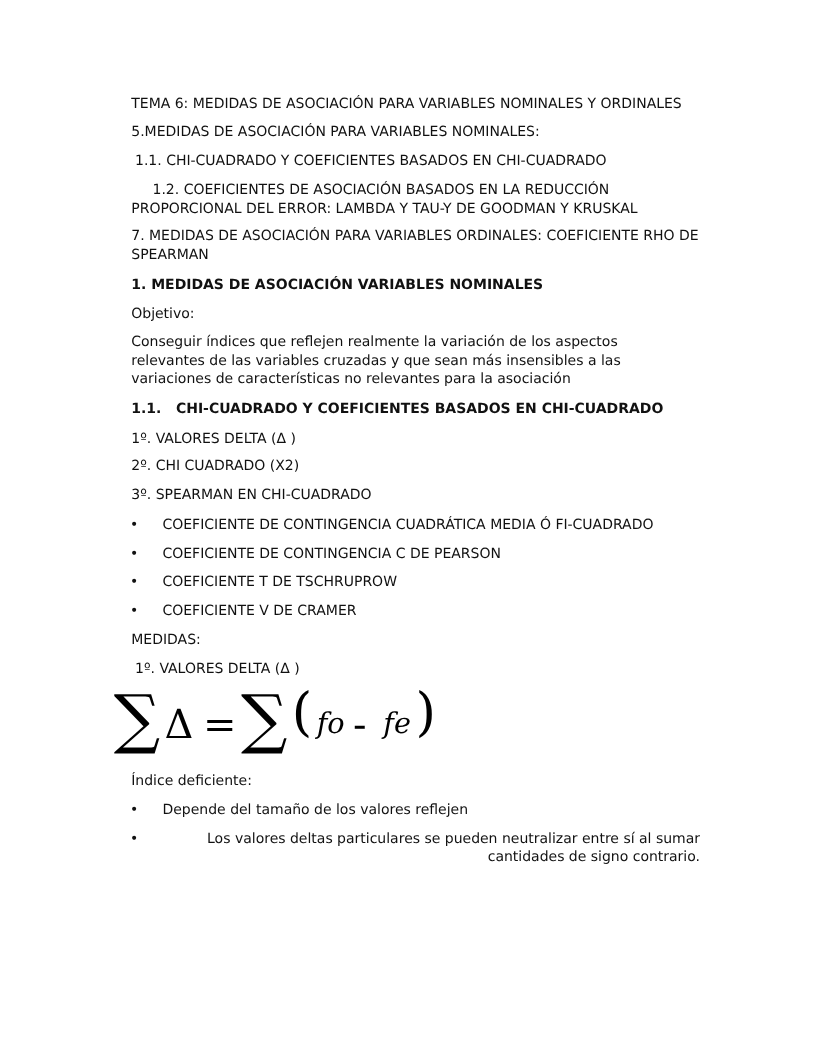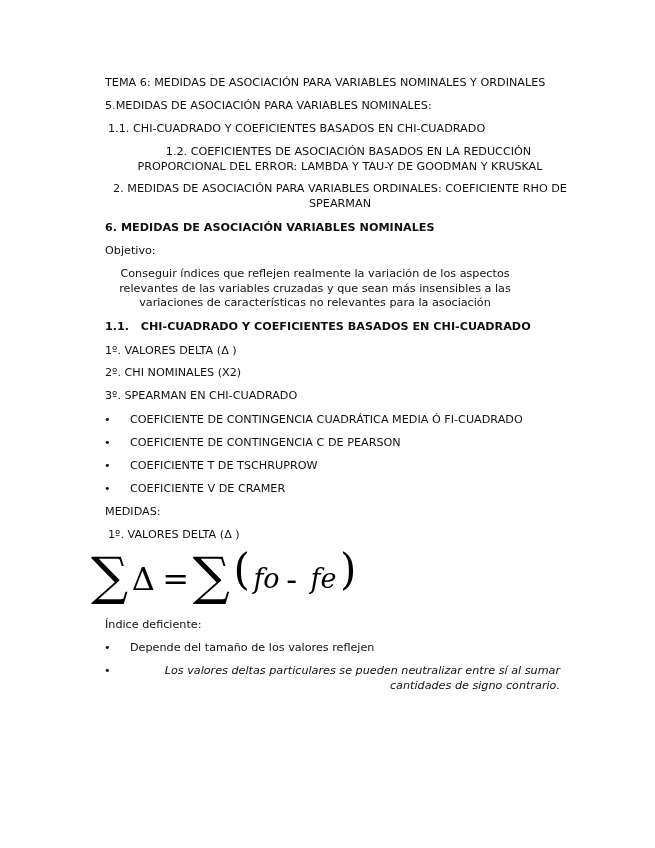--- a/index.html
+++ b/index.html
@@ -1,54 +1,54 @@
 <!DOCTYPE html>
 <html><head>
 <meta charset="utf-8">
 <style>
   html, body { margin: 0; padding: 0; background: #ffffff; }
   body { width: 655px; height: 848px; position: relative; overflow: hidden;
          font-family: "DejaVu Sans", sans-serif; color: #111; font-size: 11.2px; }
   .page { position: absolute; left: 91px; top: 0; width: 480px; }
   .p { position: absolute; left: 14px; white-space: nowrap; line-height: 14.5px; }
-  .wrap { white-space: normal; width: 470px; text-align: center; }
+  .wrap { white-space: normal; width: 470px; }
   .bold { font-weight: bold; }
   .ind1 { left: 17px; }
   .bul { left: 13px; }
   .bul .dot { position: absolute; left: 0; top: 0; }
   .bul .txt { position: absolute; left: 26px; top: 0; white-space: nowrap; text-align: right; }
-  .bul .txt.wrapped { white-space: normal; width: 430px; font-style: italic; }
+  .bul .txt.wrapped { white-space: normal; width: 430px; }
   .formula { position: absolute; left: 0; top: 548px; height: 56px;
              font-family: "DejaVu Serif", serif; color: #000; white-space: nowrap; }
   .formula .sig { font-size: 52px; position: relative; top: 0; line-height: 56px; }
   .formula .sym { font-size: 32px; line-height: 56px; vertical-align: top; position: relative; top: 3px; }
   .formula .paren { font-size: 42px; line-height: 56px; vertical-align: top; position: relative; top: -6px; }
-  .formula .it { font-style: italic; font-size: 27px; line-height: 56px; vertical-align: top; position: relative; top: 3px; }
+  .formula .it { font-style: italic; font-size: 23px; line-height: 56px; vertical-align: top; position: relative; top: 3px; }
 </style>
 </head>
 <body>
 
 <div class="page">
 
   <div class="p" style="top:76px">TEMA 6: MEDIDAS DE ASOCIACIÓN PARA VARIABLES NOMINALES Y ORDINALES</div>
 
   <div class="p" style="top:99px">5.MEDIDAS DE ASOCIACIÓN PARA VARIABLES NOMINALES:</div>
   <div class="p ind1" style="top:122px">1.1. CHI-CUADRADO Y COEFICIENTES BASADOS EN CHI-CUADRADO</div>
   <div class="p wrap" style="top:145px; text-indent:17px;">1.2. COEFICIENTES DE ASOCIACIÓN BASADOS EN LA REDUCCIÓN PROPORCIONAL DEL ERROR: LAMBDA Y TAU-Y DE GOODMAN Y KRUSKAL</div>
-  <div class="p wrap" style="top:182px">2. MEDIDAS DE ASOCIACIÓN PARA VARIABLES ORDINALES: COEFICIENTE RHO DE SPEARMAN</div>
+  <div class="p wrap" style="top:182px">7. MEDIDAS DE ASOCIACIÓN PARA VARIABLES ORDINALES: COEFICIENTE RHO DE SPEARMAN</div>
 
-  <div class="p bold" style="top:221px">6. MEDIDAS DE ASOCIACIÓN VARIABLES NOMINALES</div>
+  <div class="p bold" style="top:221px">1. MEDIDAS DE ASOCIACIÓN VARIABLES NOMINALES</div>
 
   <div class="p" style="top:244px">Objetivo:</div>
   <div class="p wrap" style="top:267px; width:420px;">Conseguir índices que reflejen realmente la variación de los aspectos relevantes de las variables cruzadas y que sean más insensibles a las variaciones de características no relevantes para la asociación</div>
 
   <div class="p bold" style="top:320px; white-space:pre;">1.1.   CHI-CUADRADO Y COEFICIENTES BASADOS EN CHI-CUADRADO</div>
 
   <div class="p" style="top:344px">1º. VALORES DELTA (Δ )</div>
-  <div class="p" style="top:366px">2º. CHI NOMINALES (X2)</div>
+  <div class="p" style="top:366px">2º. CHI CUADRADO (X2)</div>
   <div class="p" style="top:389px">3º. SPEARMAN EN CHI-CUADRADO</div>
 
   <div class="p bul" style="top:413px">
     <span class="dot">•</span>
     <span class="txt">COEFICIENTE DE CONTINGENCIA CUADRÁTICA MEDIA Ó FI-CUADRADO</span>
   </div>
   <div class="p bul" style="top:436px">
     <span class="dot">•</span>
     <span class="txt">COEFICIENTE DE CONTINGENCIA C DE PEARSON</span>
   </div>

